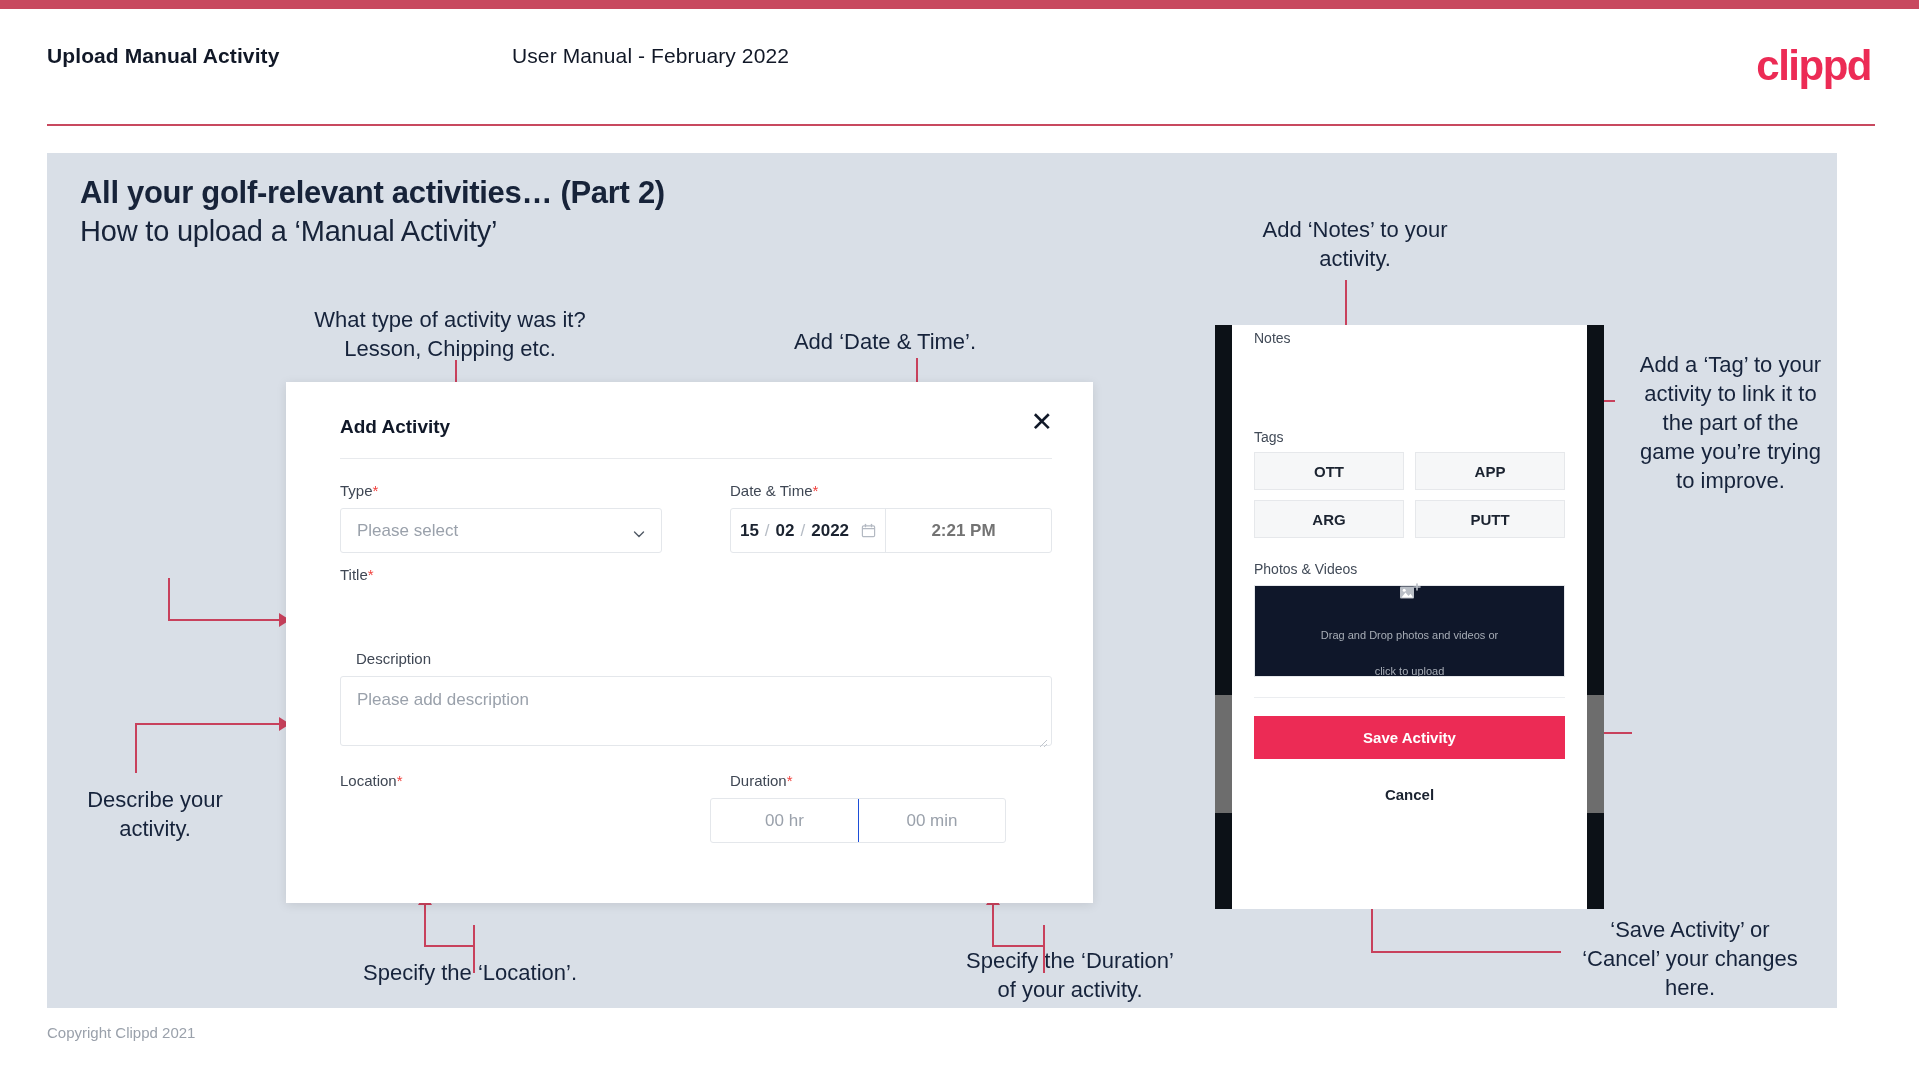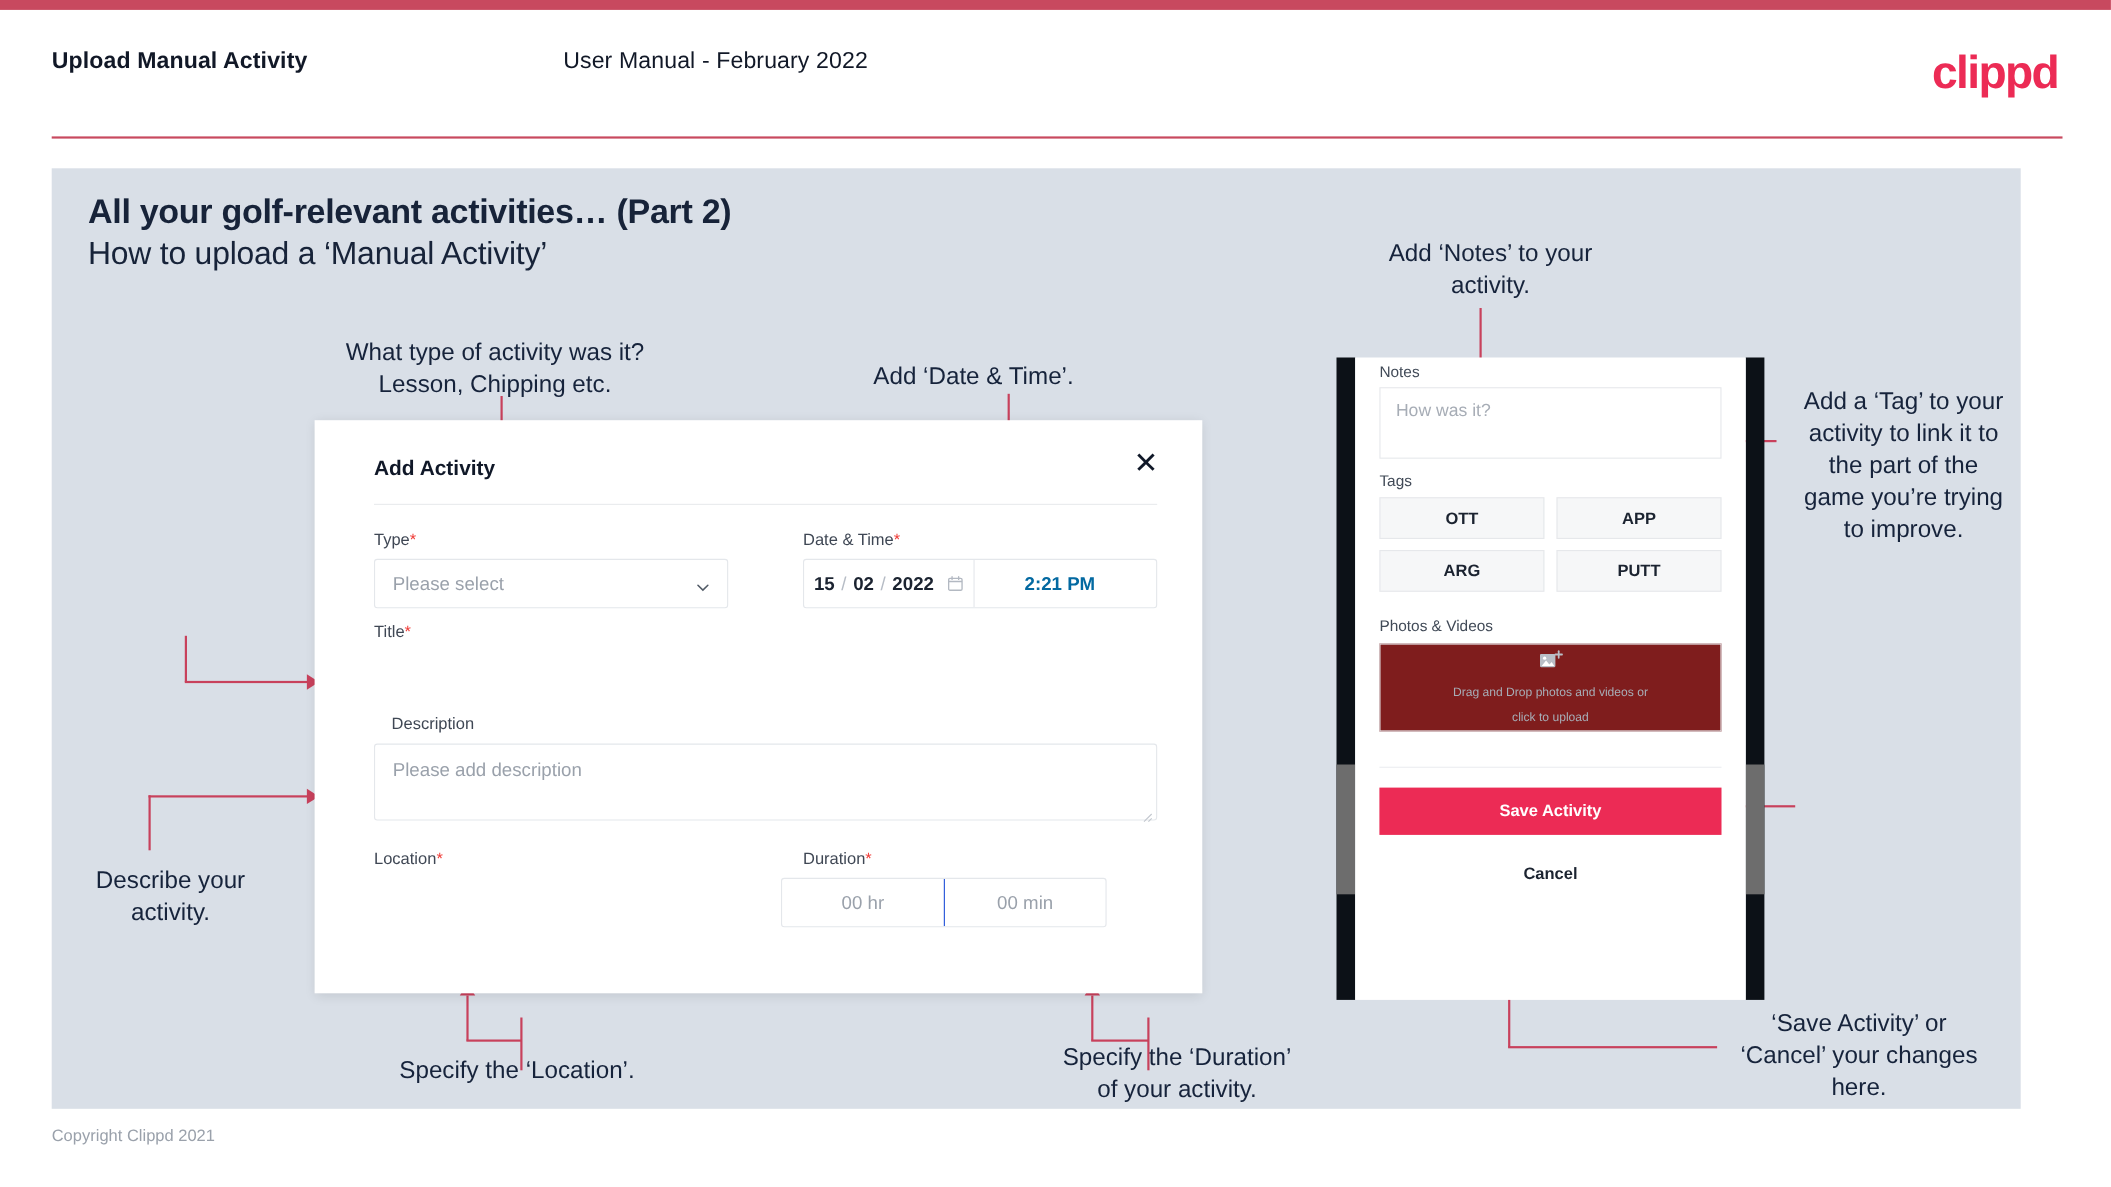--- a/index.html
+++ b/index.html
@@ -118,21 +118,21 @@
   }
   .dt-date {
     width: 155px; display: flex; align-items: center; justify-content: center;
     gap: 6px; font-size: 17px; color: #1b2330; font-weight: 600;
     border-right: 1px solid #e4e7eb; height: 100%;
   }
   .dt-date .sep { color: #b6bcc5; font-weight: 400; }
   .cal-ico { width: 15px; height: 15px; margin-left: 6px; }
   .dt-time {
     width: 155px; display: flex; align-items: center; justify-content: center;
-    font-size: 17px; color: #0369a1; font-weight: 600; height: 100%;
+    font-size: 17px; color: #737373; font-weight: 600; height: 100%;
   }
 
   .ta {
     position: absolute; border: 1px solid #e4e7eb; border-radius: 3px;
     background: #fff; font-size: 17px; color: #9aa1ab;
     padding: 13px 0 0 16px;
   }
   .ta .grip {
     position: absolute; right: 3px; bottom: 2px; width: 10px; height: 10px;
   }
@@ -172,24 +172,24 @@
     position: absolute; left: 22px; top: 27px; width: 311px; height: 65px;
     border: 1px solid #e6e8eb; background:#fff;
     font-size: 16px; color: #a7adb6; padding: 12px 0 0 14px;
   }
   .tag {
     position: absolute; width: 150px; height: 38px; border: 1px solid #e6e8eb;
     background: #f6f7f8; display: flex; align-items: center;
     justify-content: center; font-size: 15px; font-weight: 700; color: #1b2330;
   }
   .dropzone {
-    position: absolute; left: 22px; top: 260px; width: 311px; height: 80px;
-    border: 1px solid #e6e8eb; background: #7f1d1d;
+    position: absolute; left: 22px; top: 260px; width: 311px; height: 92px;
+    border: 1px solid #e6e8eb; background: #0f172a;
     display: flex; flex-direction: column; align-items: center;
-    justify-content: center; gap: 7px;
+    justify-content: center; gap: 21px;
   }
   .dz-text {
     font-size: 11px; color: #a7adb6; text-align: center; line-height: 15px;
   }
   .p-divider {
     position: absolute; left: 22px; top: 372px; width: 311px; height: 1px;
     background: #ebedf0;
   }
   .save-btn {
     position: absolute; left: 22px; top: 391px; width: 311px; height: 43px;
@@ -373,23 +373,20 @@
 
   <div class="phone">
     <div class="bezel-l"></div>
     <div class="bezel-r"></div>
     <div class="scroll-thumb l"></div>
     <div class="scroll-thumb r"></div>
 
     <div class="phone-screen">
 
       <div class="p-label" style="left:22px; top:5px;">Notes</div>
-      <div class="p-notes">
-        <span>How was it?</span>
-      </div>
 
       <div class="p-label" style="left:22px; top:104px;">Tags</div>
       <div class="tag" style="left:22px; top:127px;">OTT</div>
       <div class="tag" style="left:183px; top:127px;">APP</div>
       <div class="tag" style="left:22px; top:175px;">ARG</div>
       <div class="tag" style="left:183px; top:175px;">PUTT</div>
 
       <div class="p-label" style="left:22px; top:236px;">Photos &amp; Videos</div>
       <div class="dropzone">
         <span>

